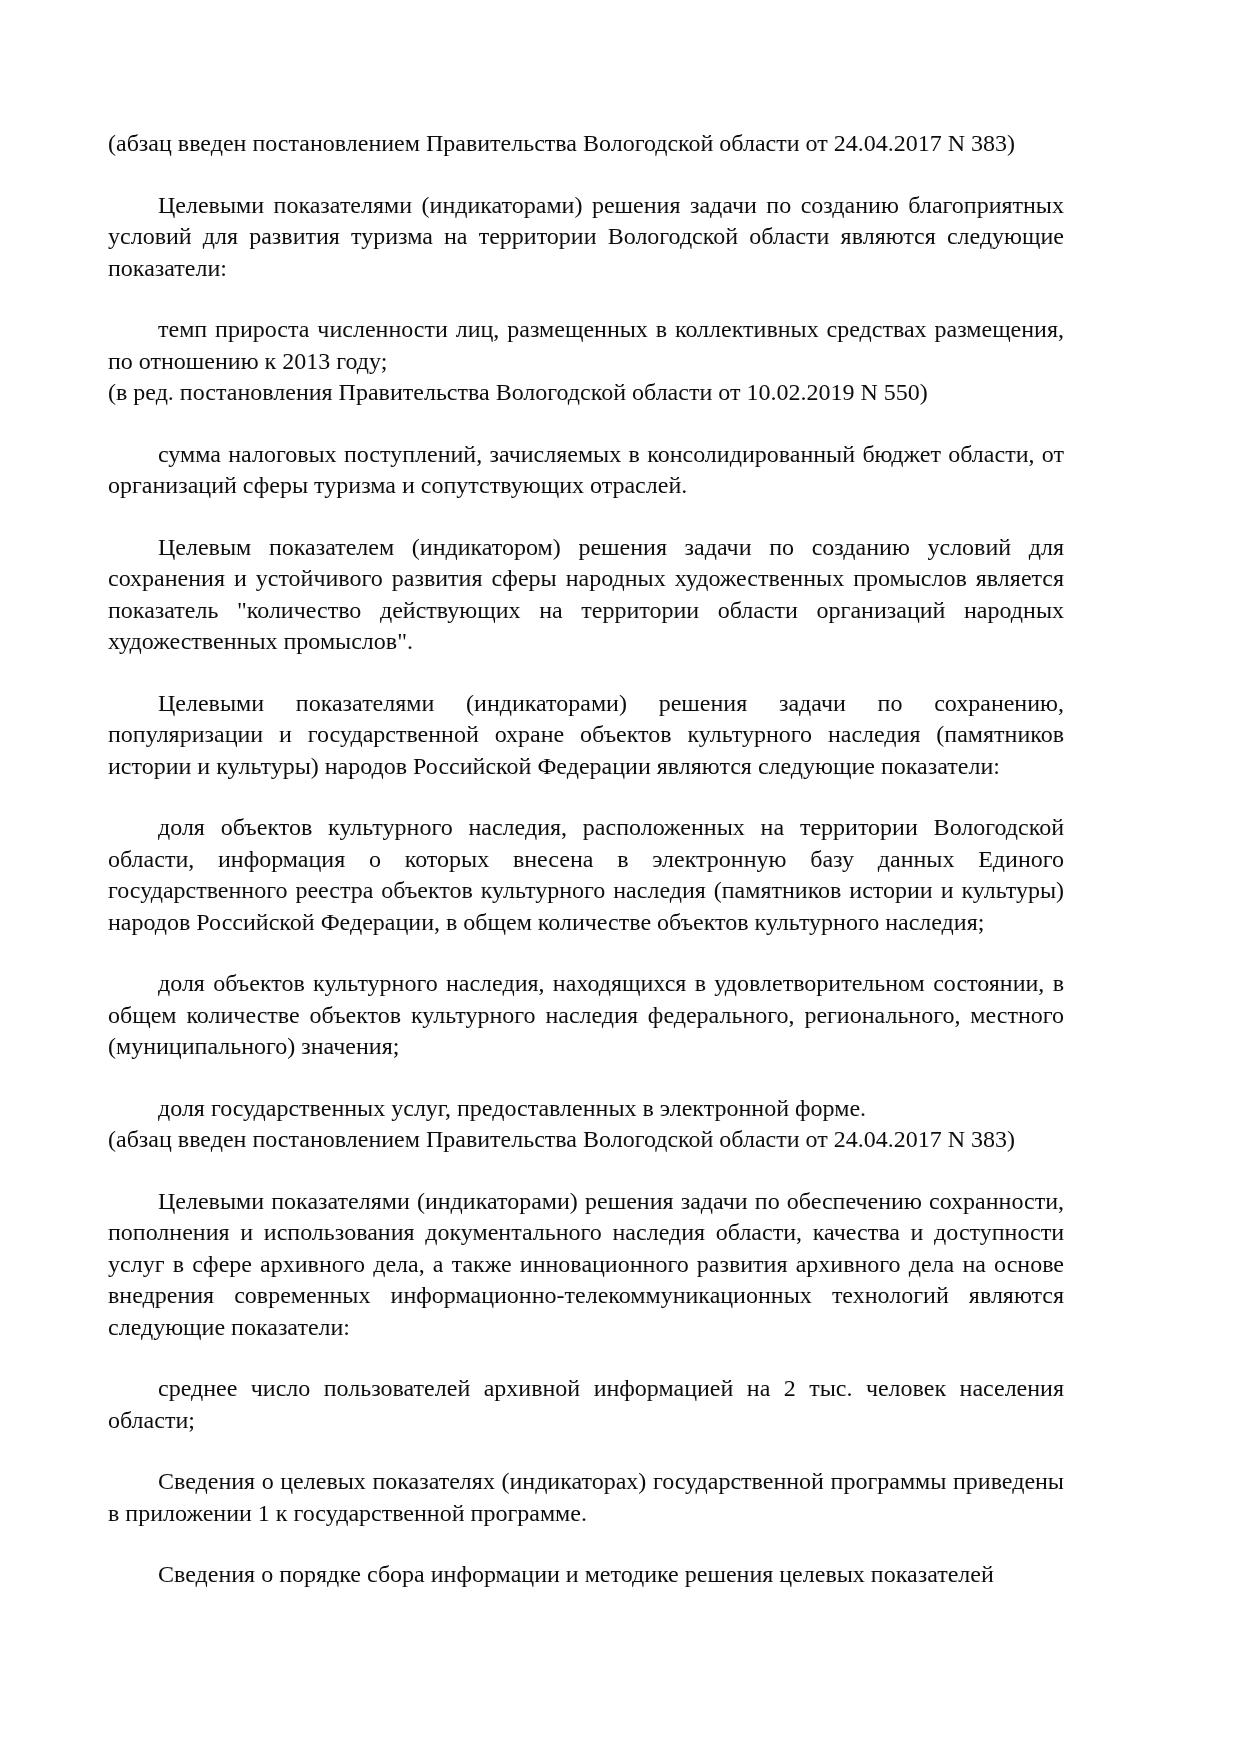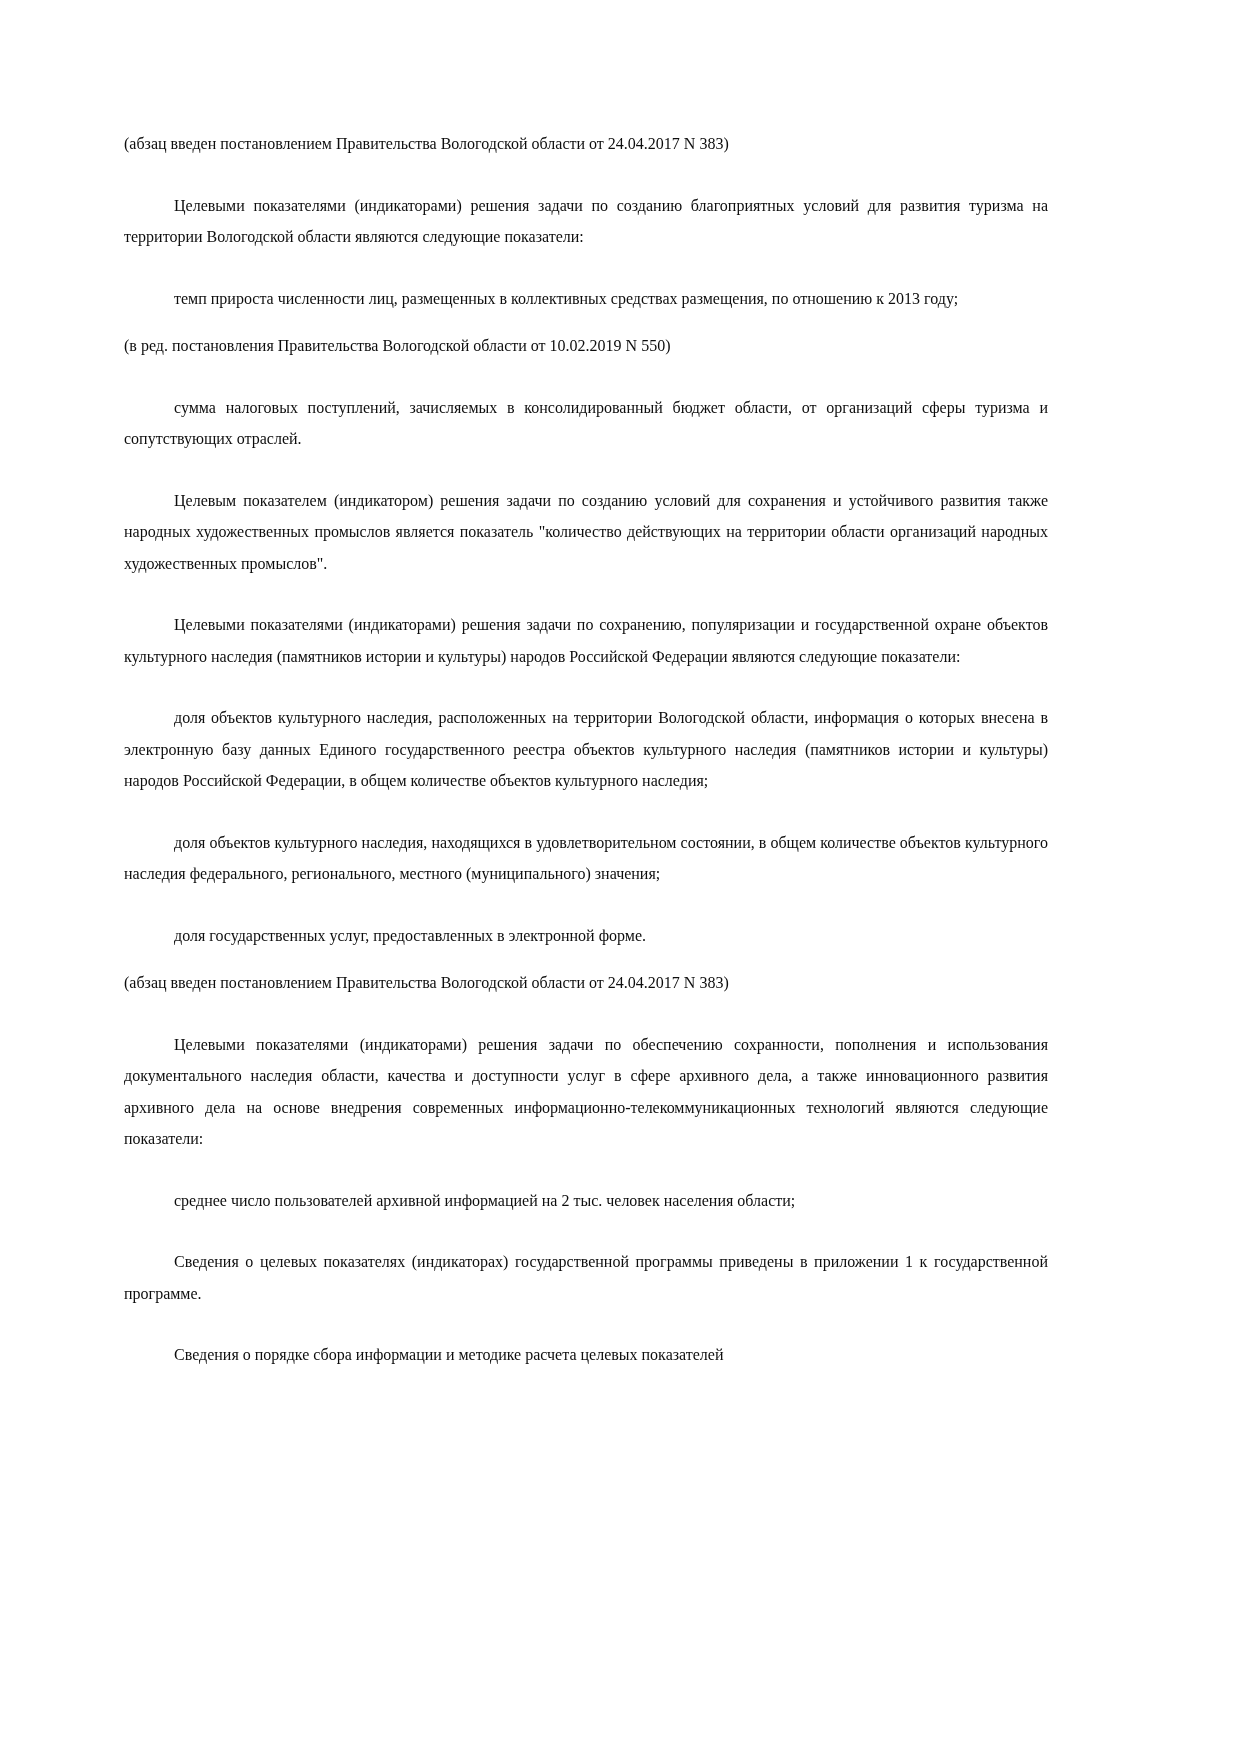--- a/index.html
+++ b/index.html
@@ -16,23 +16,23 @@
     overflow: hidden;
     box-sizing: border-box;
   }
   .doc-body {
     position: absolute;
     left: 108px;
     top: 128px;
     width: 956px;
   }
   p {
-    margin: 16px;
+    margin: 0;
     font-family: "Liberation Serif", "DejaVu Serif", serif;
-    font-size: 16px;
+    font-size: 24px;
     line-height: 31.5px;
     color: #0d0d0d;
     text-align: justify;
     text-justify: inter-word;
     -webkit-hyphens: none;
     hyphens: none;
   }
   
   p.para {
     text-indent: 50px;
@@ -62,36 +62,36 @@
     <p class="note">(абзац введен постановлением Правительства Вологодской области от 24.04.2017 N 383)</p>
 
     <p class="para">Целевыми показателями (индикаторами) решения задачи по созданию благоприятных условий для развития туризма на территории Вологодской области являются следующие показатели:</p>
 
     <p class="para">темп прироста численности лиц, размещенных в коллективных средствах размещения, по отношению к 2013 году;</p>
 
     <p class="note">(в ред. постановления Правительства Вологодской области от 10.02.2019 N 550)</p>
 
     <p class="para">сумма налоговых поступлений, зачисляемых в консолидированный бюджет области, от организаций сферы туризма и сопутствующих отраслей.</p>
 
-    <p class="para">Целевым показателем (индикатором) решения задачи по созданию условий для сохранения и устойчивого развития также народных художественных промыслов является показатель "количество действующих на территории области организаций народных художественных промыслов".</p>
+    <p class="para">Целевым показателем (индикатором) решения задачи по созданию условий для сохранения и устойчивого развития сферы народных художественных промыслов является показатель "количество действующих на территории области организаций народных художественных промыслов".</p>
 
     <p class="para">Целевыми показателями (индикаторами) решения задачи по сохранению, популяризации и государственной охране объектов культурного наследия (памятников истории и культуры) народов Российской Федерации являются следующие показатели:</p>
 
     <p class="para">доля объектов культурного наследия, расположенных на территории Вологодской области, информация о которых внесена в электронную базу данных Единого государственного реестра объектов культурного наследия (памятников истории и культуры) народов Российской Федерации, в общем количестве объектов культурного наследия;</p>
 
     <p class="para">доля объектов культурного наследия, находящихся в удовлетворительном состоянии, в общем количестве объектов культурного наследия федерального, регионального, местного (муниципального) значения;</p>
 
     <p class="para">доля государственных услуг, предоставленных в электронной форме.</p>
 
     <p class="note">(абзац введен постановлением Правительства Вологодской области от 24.04.2017 N 383)</p>
 
     <p class="para">Целевыми показателями (индикаторами) решения задачи по обеспечению сохранности, пополнения и использования документального наследия области, качества и доступности услуг в сфере архивного дела, а также инновационного развития архивного дела на основе внедрения современных информационно-телекоммуникационных технологий являются следующие показатели:</p>
 
 
     <p class="para">среднее число пользователей архивной информацией на 2 тыс. человек населения области;</p>
 
 
     <p class="para">Сведения о целевых показателях (индикаторах) государственной программы приведены в приложении 1 к государственной программе.</p>
 
-    <p class="para-tail">Сведения о порядке сбора информации и методике расчета целевых показателей</p>
+    <p class="para-tail">Сведения о порядке сбора информации и методике решения целевых показателей</p>
 
   </div>
 </div>
 
 </body></html>

